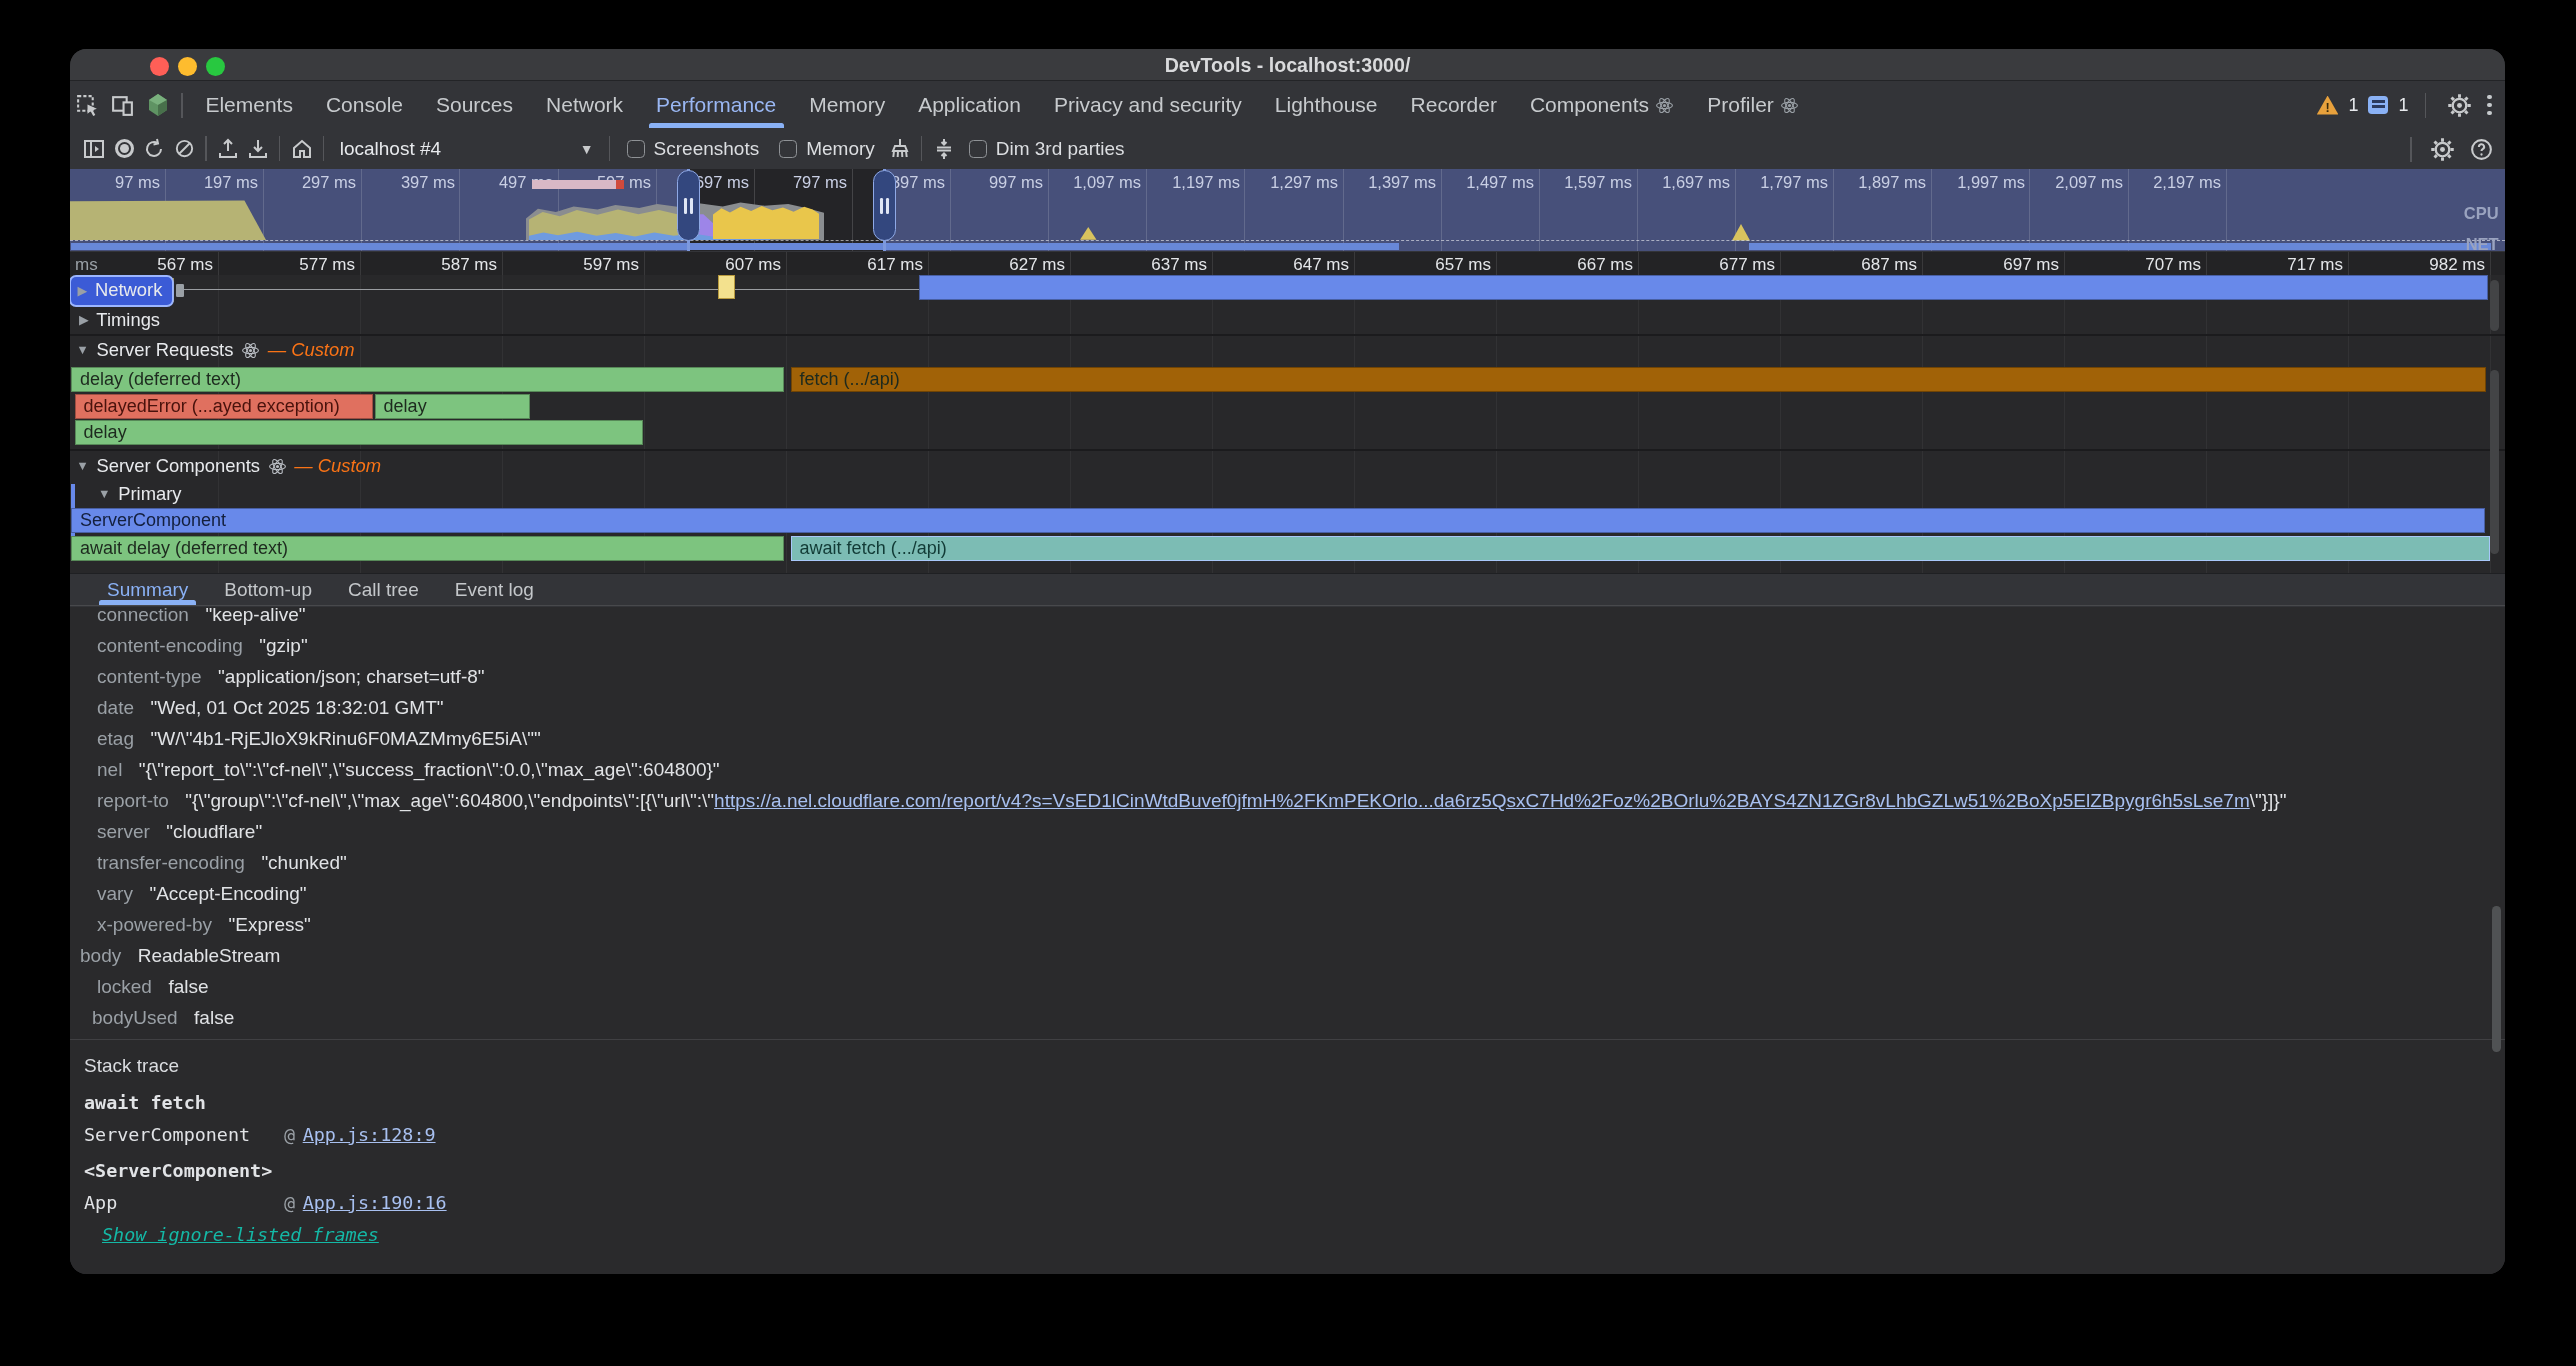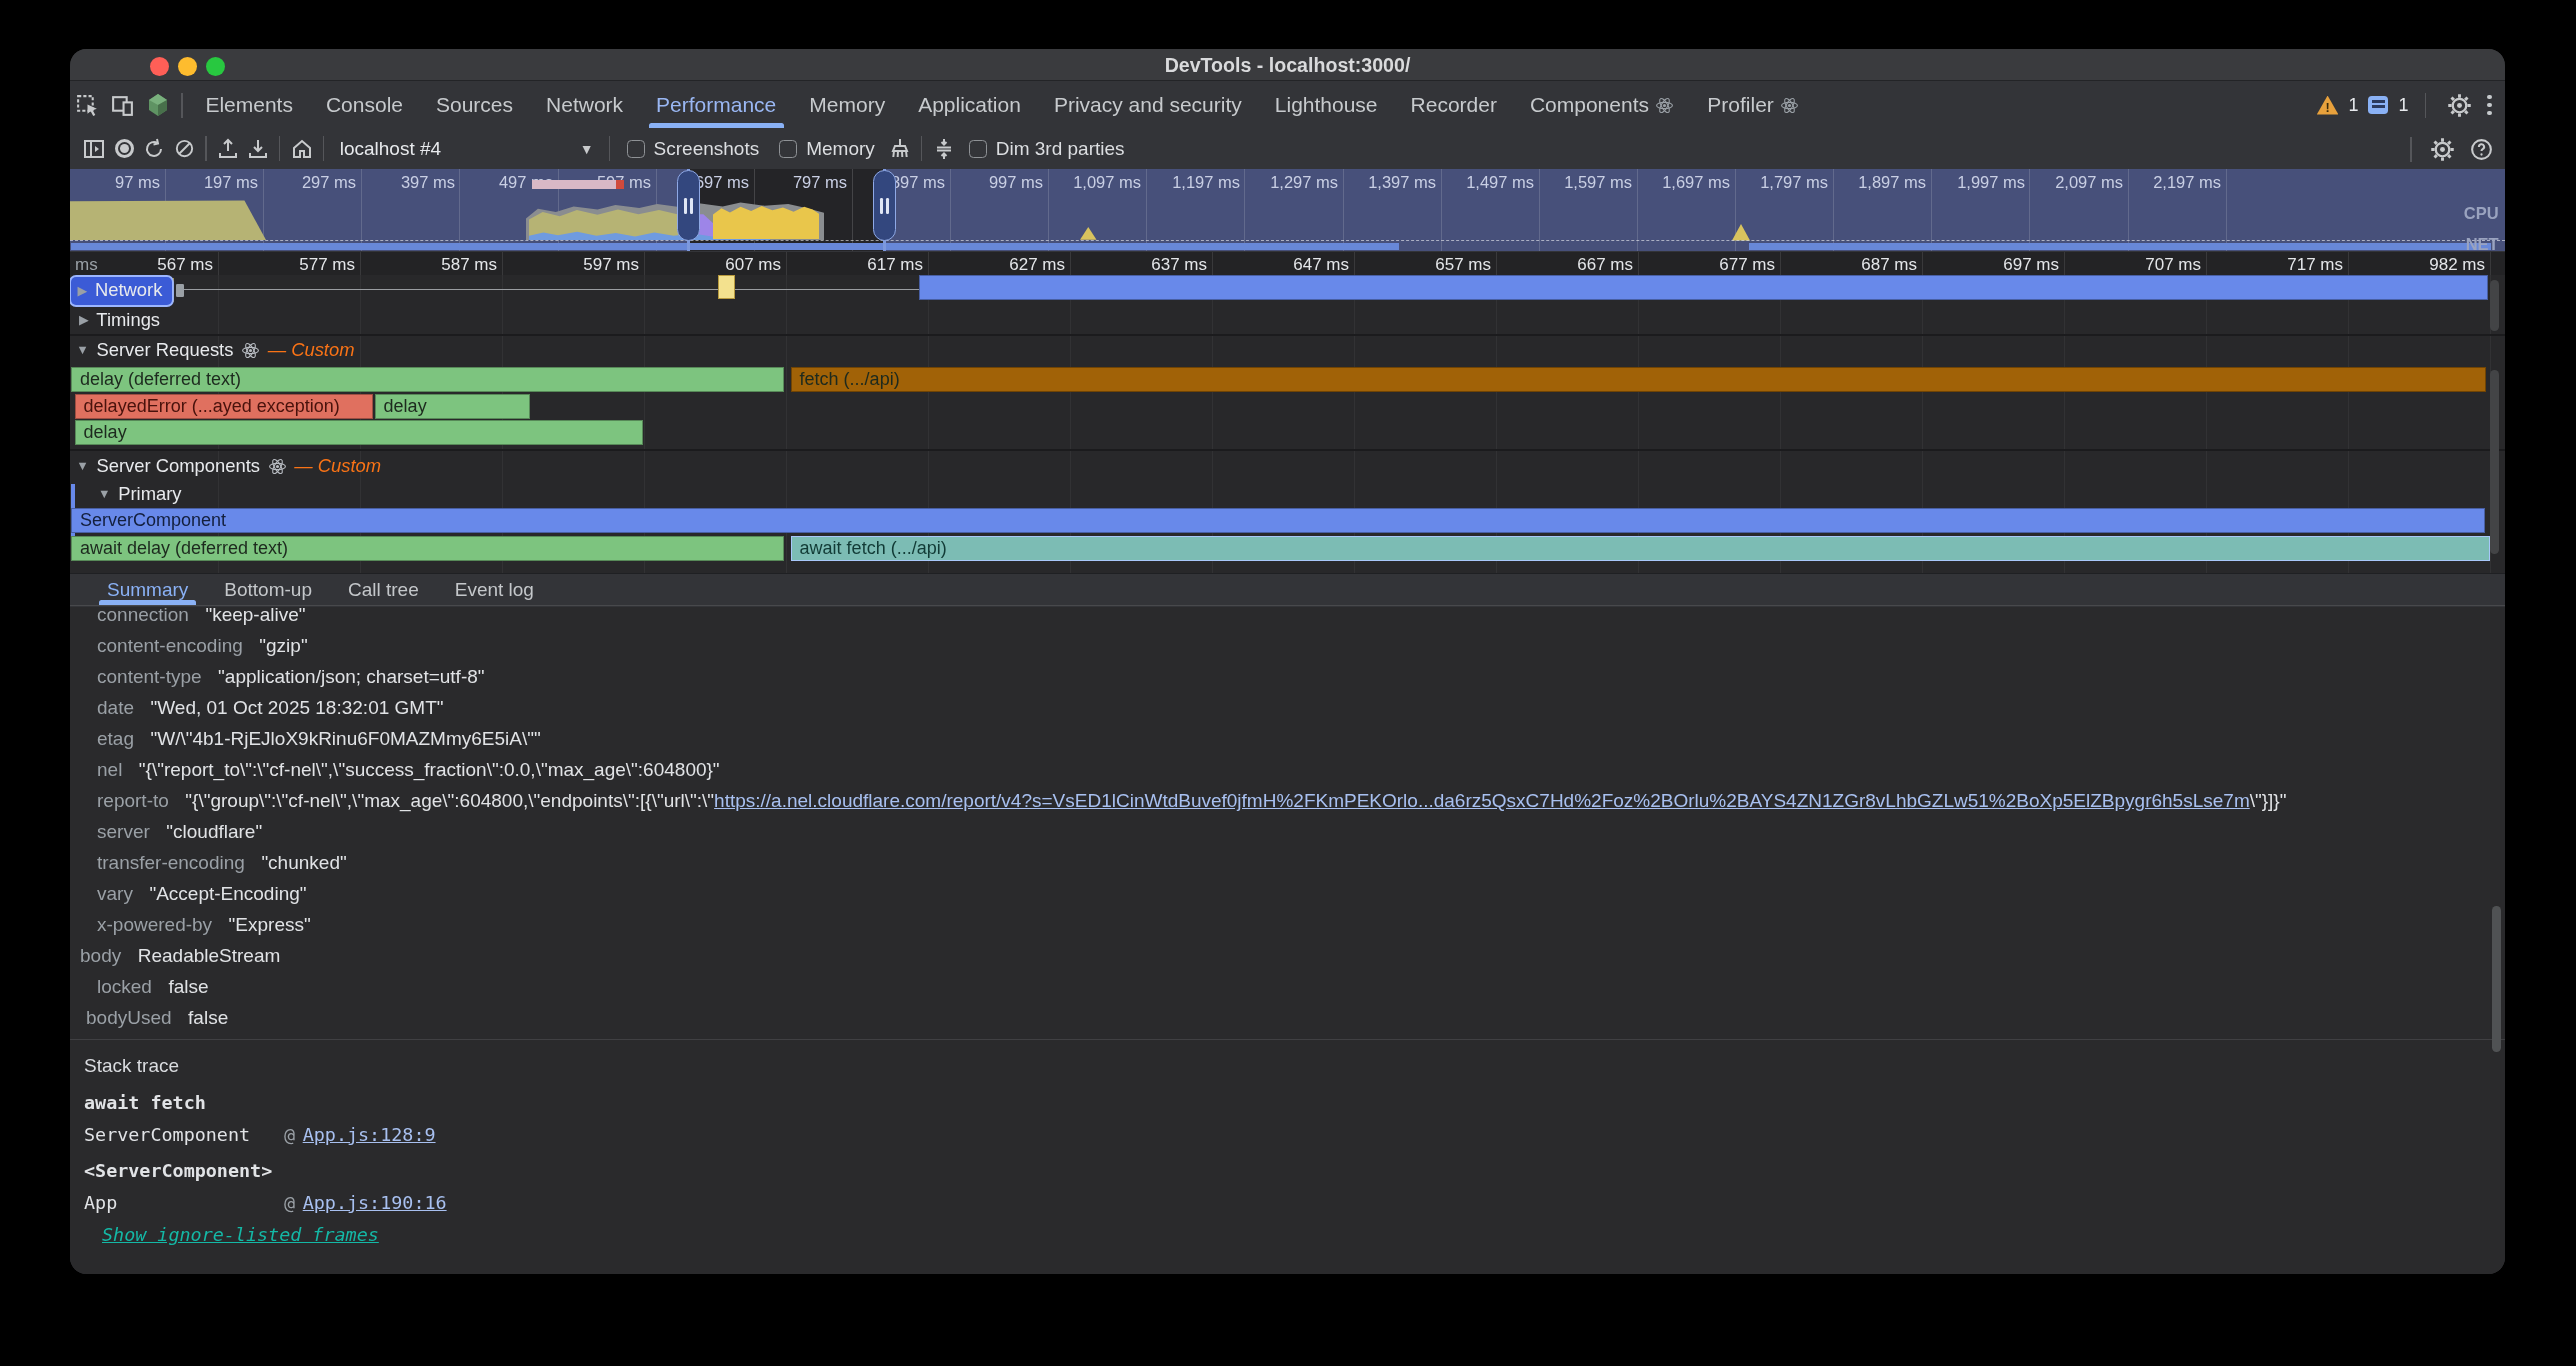--- a/index.html
+++ b/index.html
@@ -599,21 +599,21 @@
         <div class="prow" style="padding-left: 27px;"><span class="pkey">date</span><span class="pval">"Wed, 01 Oct 2025 18:32:01 GMT"</span></div>
         <div class="prow" style="padding-left: 27px;"><span class="pkey">etag</span><span class="pval">"W/\"4b1-RjEJloX9kRinu6F0MAZMmy6E5iA\""</span></div>
         <div class="prow" style="padding-left: 27px;"><span class="pkey">nel</span><span class="pval">"{\"report_to\":\"cf-nel\",\"success_fraction\":0.0,\"max_age\":604800}"</span></div>
         <div class="prow" style="padding-left: 27px;"><span class="pkey">report-to</span><span class="pval">"{\"group\":\"cf-nel\",\"max_age\":604800,\"endpoints\":[{\"url\":\"</span><span class="plink">https://a.nel.cloudflare.com/report/v4?s=VsED1lCinWtdBuvef0jfmH%2FKmPEKOrlo...da6rz5QsxC7Hd%2Foz%2BOrlu%2BAYS4ZN1ZGr8vLhbGZLw51%2BoXp5ElZBpygr6h5sLse7m</span><span class="pval">\"}]}"</span></div>
         <div class="prow" style="padding-left: 27px;"><span class="pkey">server</span><span class="pval">"cloudflare"</span></div>
         <div class="prow" style="padding-left: 27px;"><span class="pkey">transfer-encoding</span><span class="pval">"chunked"</span></div>
         <div class="prow" style="padding-left: 27px;"><span class="pkey">vary</span><span class="pval">"Accept-Encoding"</span></div>
         <div class="prow" style="padding-left: 27px;"><span class="pkey">x-powered-by</span><span class="pval">"Express"</span></div>
         <div class="prow" style="padding-left: 10px;"><span class="pkey">body</span><span class="pval">ReadableStream</span></div>
         <div class="prow" style="padding-left: 27px;"><span class="pkey">locked</span><span class="pval">false</span></div>
-        <div class="prow" style="padding-left: 16px;"><span class="pkey">bodyUsed</span><span class="pval">false</span></div>
+        <div class="prow" style="padding-left: 22px;"><span class="pkey">bodyUsed</span><span class="pval">false</span></div>
       </div>
     <div class="stackdiv"></div>
     <div class="stack">
       <div class="stack-title">Stack trace</div>
       <div id="frames">
           <div class="frame group">await fetch</div>
           <div class="frame"><span class="fname">ServerComponent</span><span class="fat">@</span><span class="flink">App.js:128:9</span></div>
           <div class="frame group">&lt;ServerComponent&gt;</div>
           <div class="frame"><span class="fname">App</span><span class="fat">@</span><span class="flink">App.js:190:16</span></div>
           <div class="showlink">Show ignore-listed frames</div>

